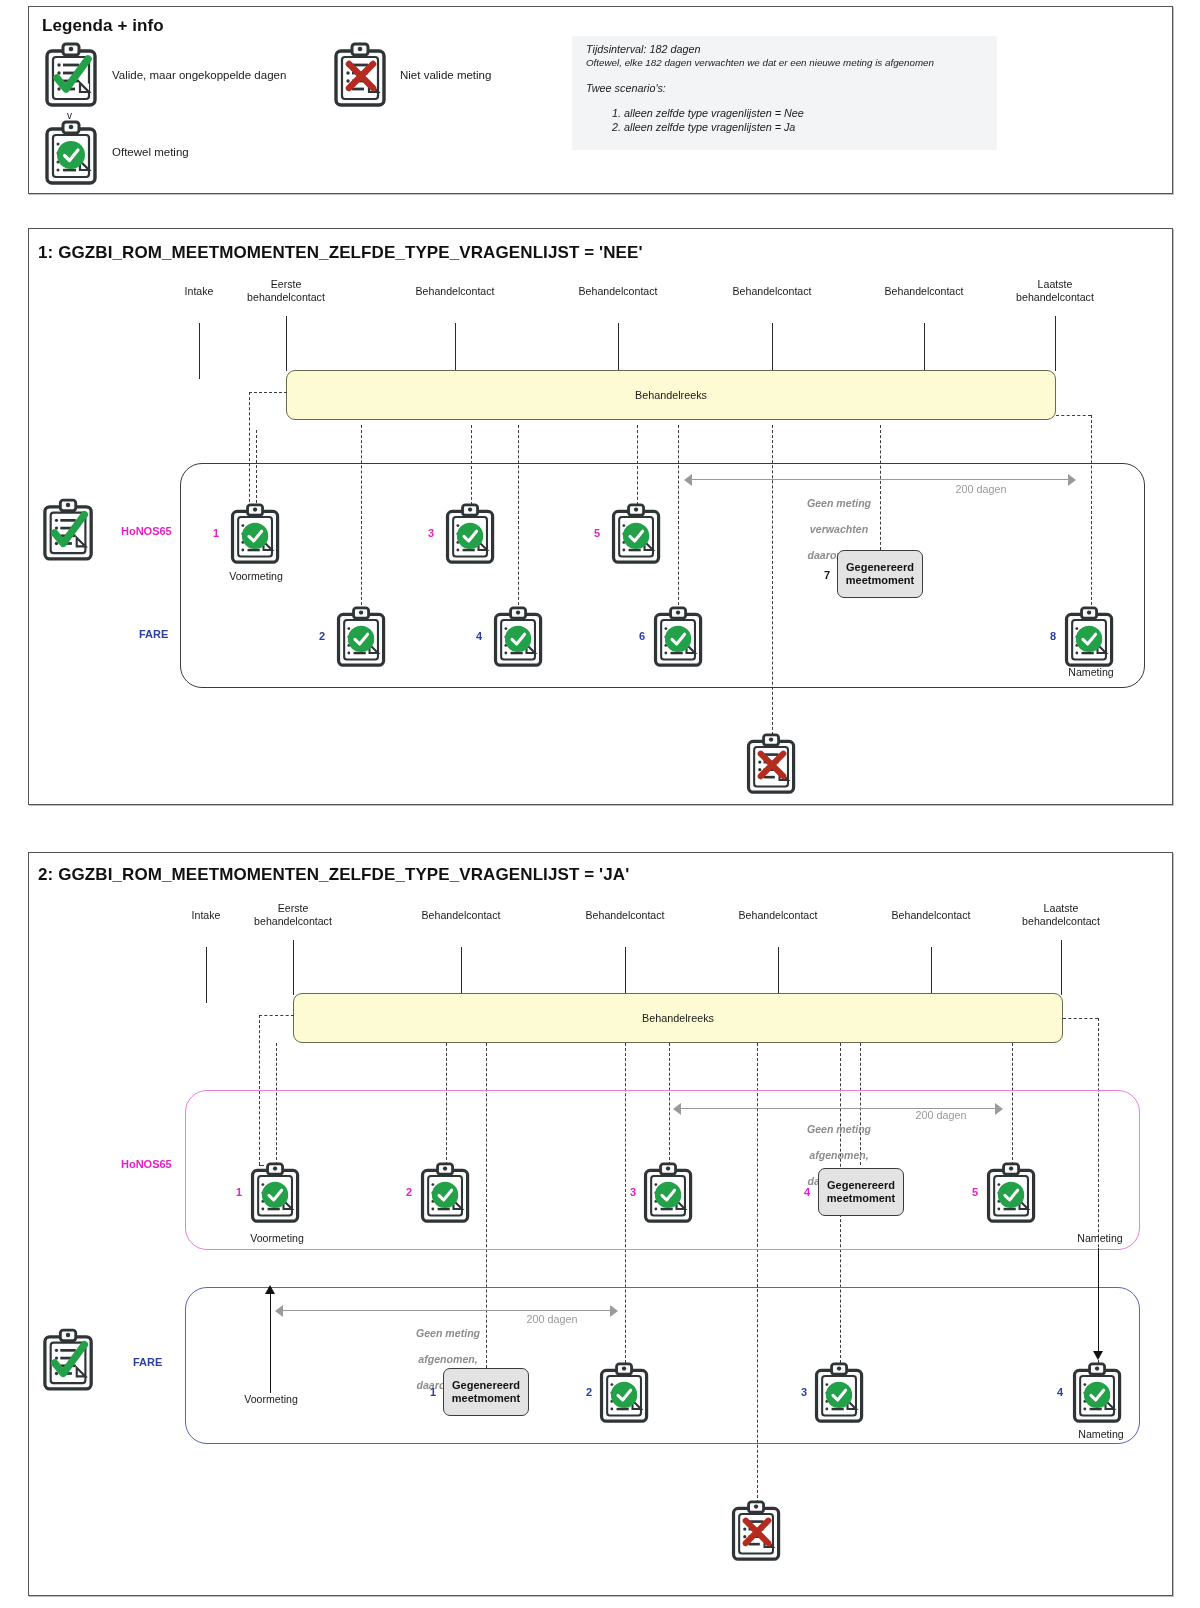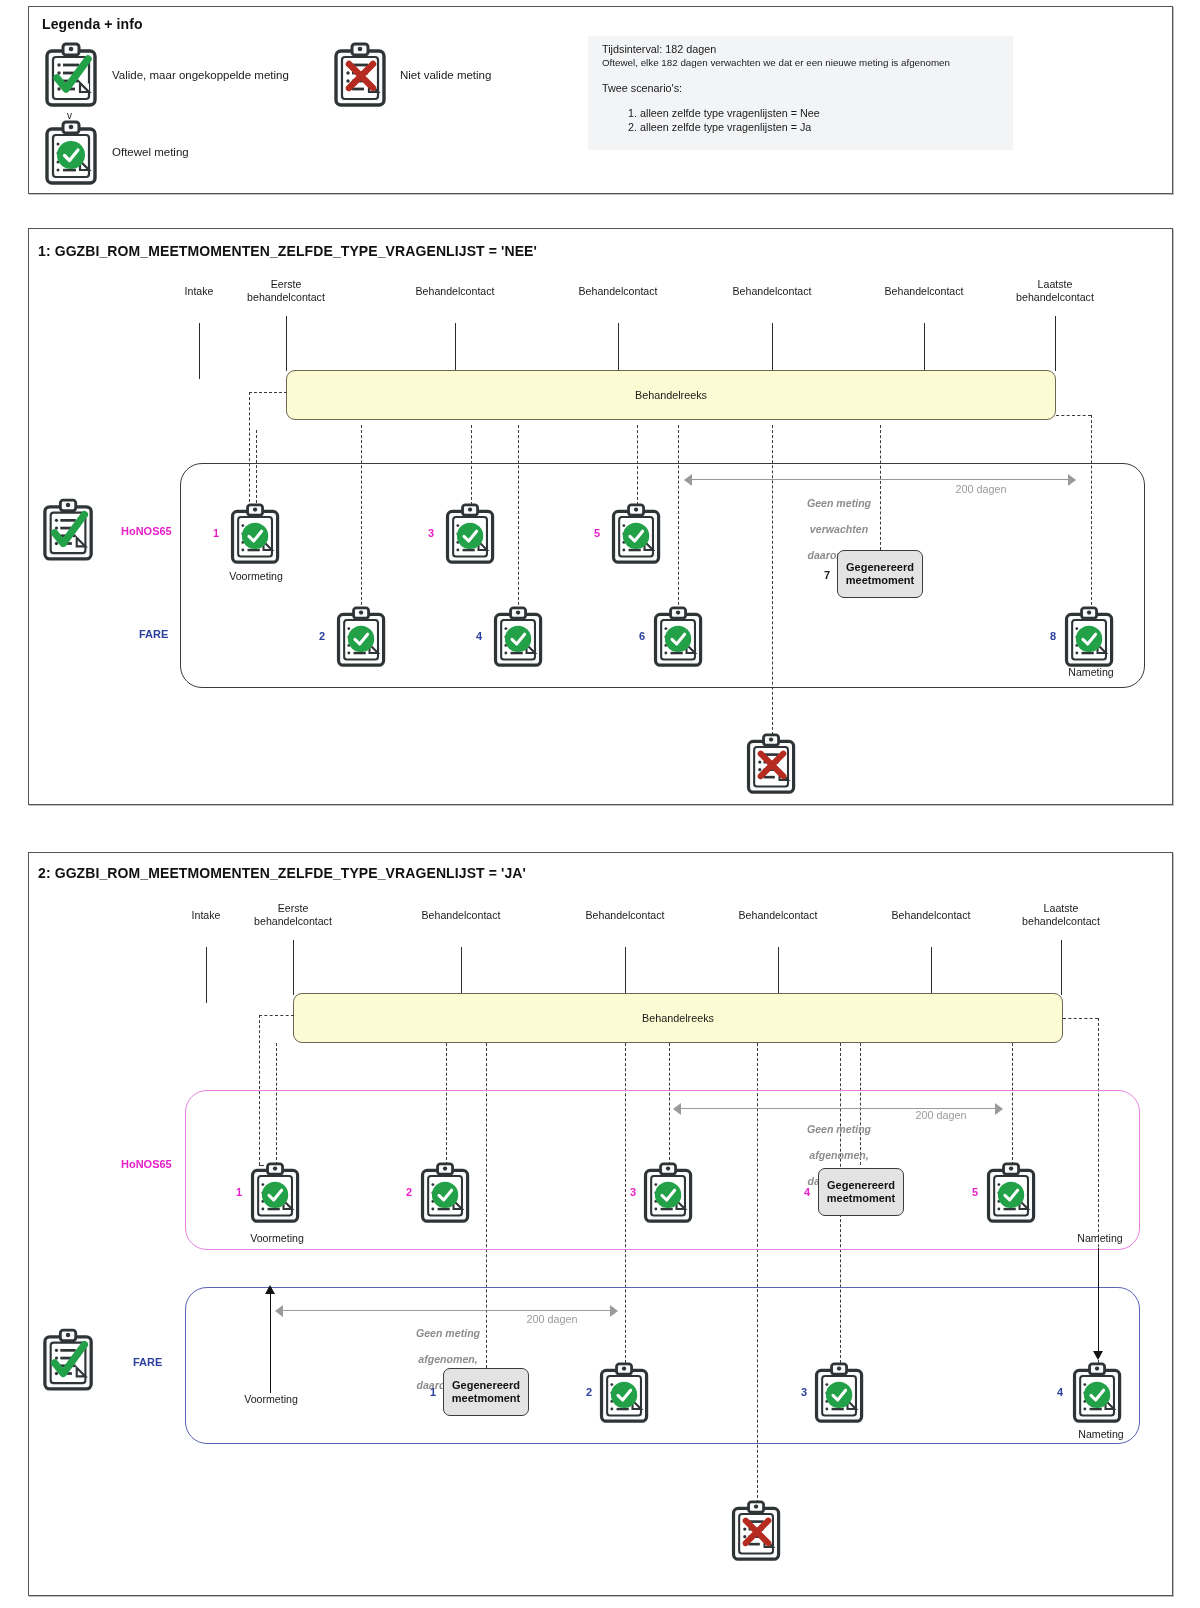--- a/index.html
+++ b/index.html
@@ -12,21 +12,21 @@
     overflow:hidden;
   }
   .panel {
     position:absolute;
     background:#ffffff;
     border:1px solid #555;
     box-shadow:1px 1px 0 rgba(0,0,0,.25);
   }
   .panel-title {
     position:absolute;
-    font-size:14px;
+    font-size:17px;
     font-weight:bold;
     letter-spacing:.1px;
     color:#111;
     white-space:nowrap;
   }
   .legend-label { position:absolute; font-size:11.5px; color:#1a1a1a; white-space:nowrap; }
   .info-box {
     position:absolute;
     background:#f3f4f6;
     padding:6px 10px 8px 14px;
@@ -172,21 +172,21 @@
       <circle cx="15" cy="31" r="1.7"></circle>
         <rect x="19" y="29.6" width="16" height="2.8"></rect>
       <circle cx="15" cy="39" r="1.7"></circle>
         <rect x="19" y="37.6" width="16" height="2.8"></rect>
       <circle cx="15" cy="47" r="1.7"></circle>
         <rect x="19" y="45.6" width="12" height="2.8"></rect>
     </g>
     <path d="M13 36 L22 47 L44 17" fill="none" stroke="#22a148" stroke-width="7.5" stroke-linecap="round" stroke-linejoin="round"></path>
   </svg>
 </div>
-<div class="legend-label" style="left:112px; top:69px;">Valide, maar ongekoppelde meting</div>
+<div class="legend-label" style="left:112px; top:69px;">Valide, maar ongekoppelde dagen</div>
 
 <div class="legend-label" style="left:67px; top:110px; font-size:10px;">v</div>
 
 <div class="clip" style="left:44px; top:120px;">
   <svg width="56" height="66" viewBox="0 0 56 66">
     <rect x="3" y="9" width="48" height="54" rx="5" ry="5" fill="#fafafa" stroke="#2f3437" stroke-width="3.4"></rect>
     <rect x="9" y="15" width="36" height="42" rx="3" ry="3" fill="#ffffff" stroke="#2f3437" stroke-width="2.2"></rect>
     <path d="M45 50 l-9 0 0 -9 z" fill="none" stroke="#2f3437" stroke-width="2.2"></path>
     <rect x="19" y="2" width="16" height="11" rx="3" fill="#fafafa" stroke="#2f3437" stroke-width="3"></rect>
     <circle cx="27" cy="7" r="2.3" fill="#2f3437"></circle>
@@ -218,21 +218,21 @@
       <circle cx="15" cy="39" r="1.7"></circle>
         <rect x="19" y="37.6" width="16" height="2.8"></rect>
       <circle cx="15" cy="47" r="1.7"></circle>
         <rect x="19" y="45.6" width="12" height="2.8"></rect>
     </g>
     <path d="M16 22 L40 46 M40 22 L16 46" fill="none" stroke="#b52b20" stroke-width="6.5" stroke-linecap="round"></path>
   </svg>
 </div>
 <div class="legend-label" style="left:400px; top:69px;">Niet valide meting</div>
 
-<div class="info-box" style="left:588px; top:36px; width:425px; height:114px;">
+<div class="info-box" style="left:572px; top:36px; width:425px; height:114px;font-style:italic;">
   <div class="info-line">Tijdsinterval: 182 dagen</div>
   <div class="info-line" style="font-size:9.8px;">Oftewel, elke 182 dagen verwachten we dat er een nieuwe meting is afgenomen</div>
   <div class="info-gap"></div>
   <div class="info-line">Twee scenario's:</div>
   <div class="info-gap"></div>
   <div class="info-line info-indent">1. alleen zelfde type vragenlijsten = Nee</div>
   <div class="info-line info-indent">2. alleen zelfde type vragenlijsten = Ja</div>
 </div>
 
 <div class="panel" style="left:28px; top:228px; width:1145px; height:577px;"></div>

